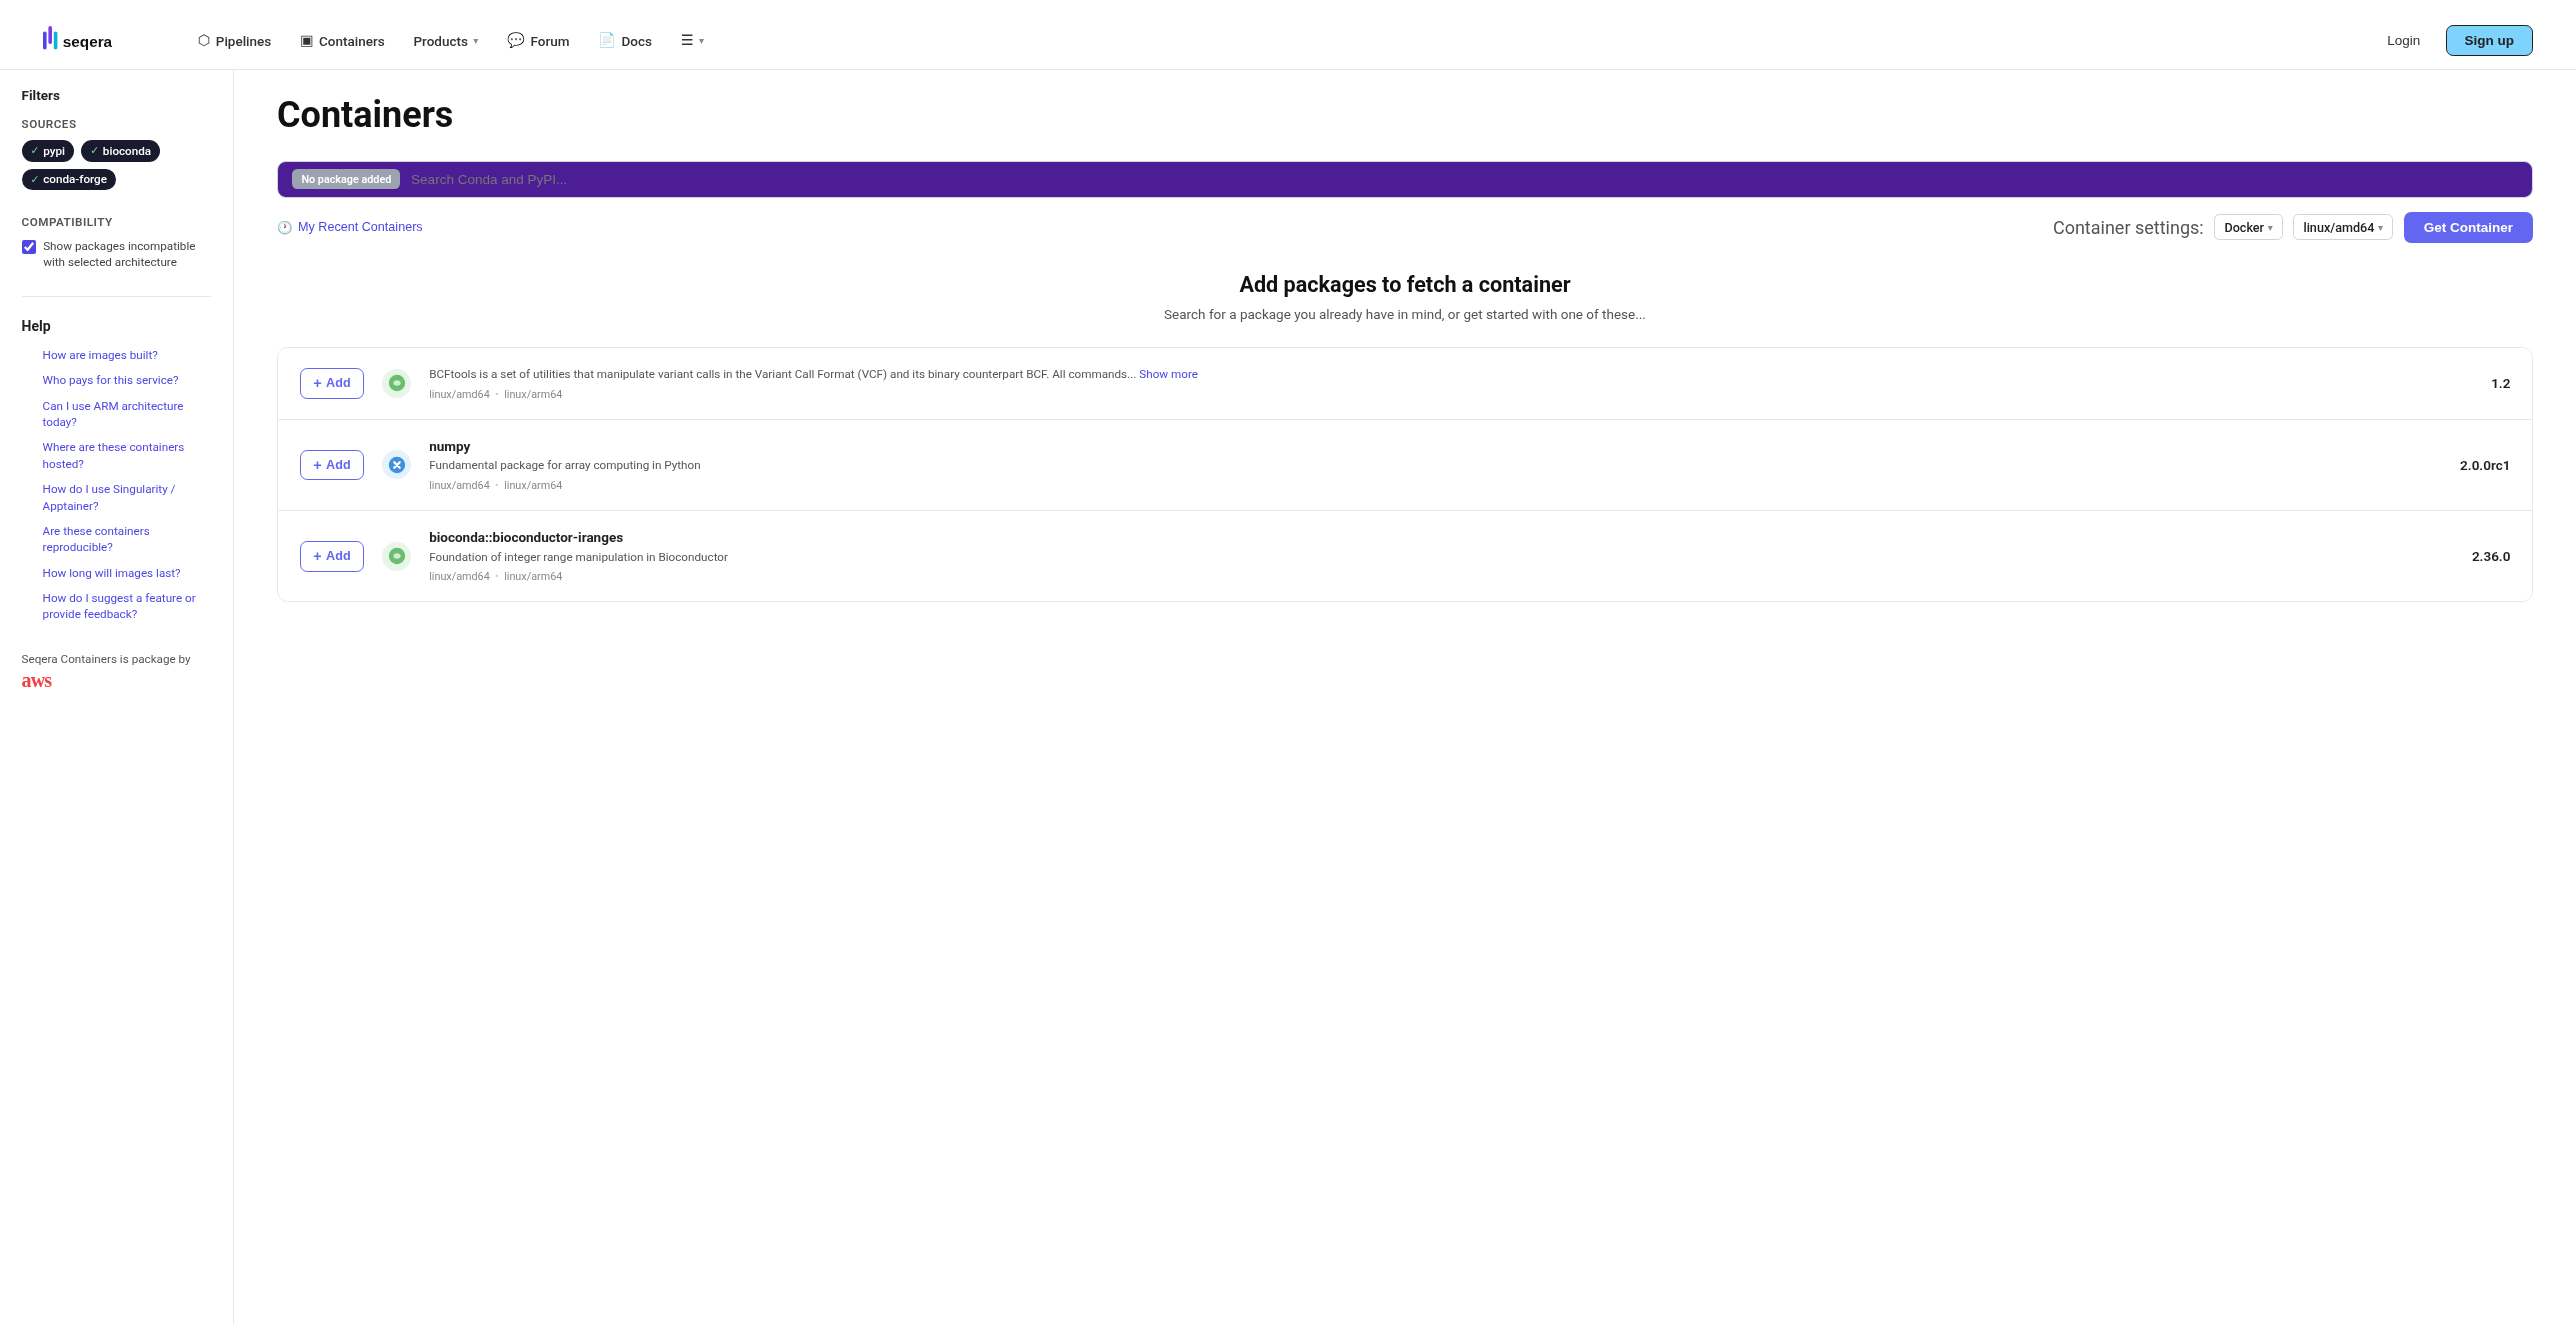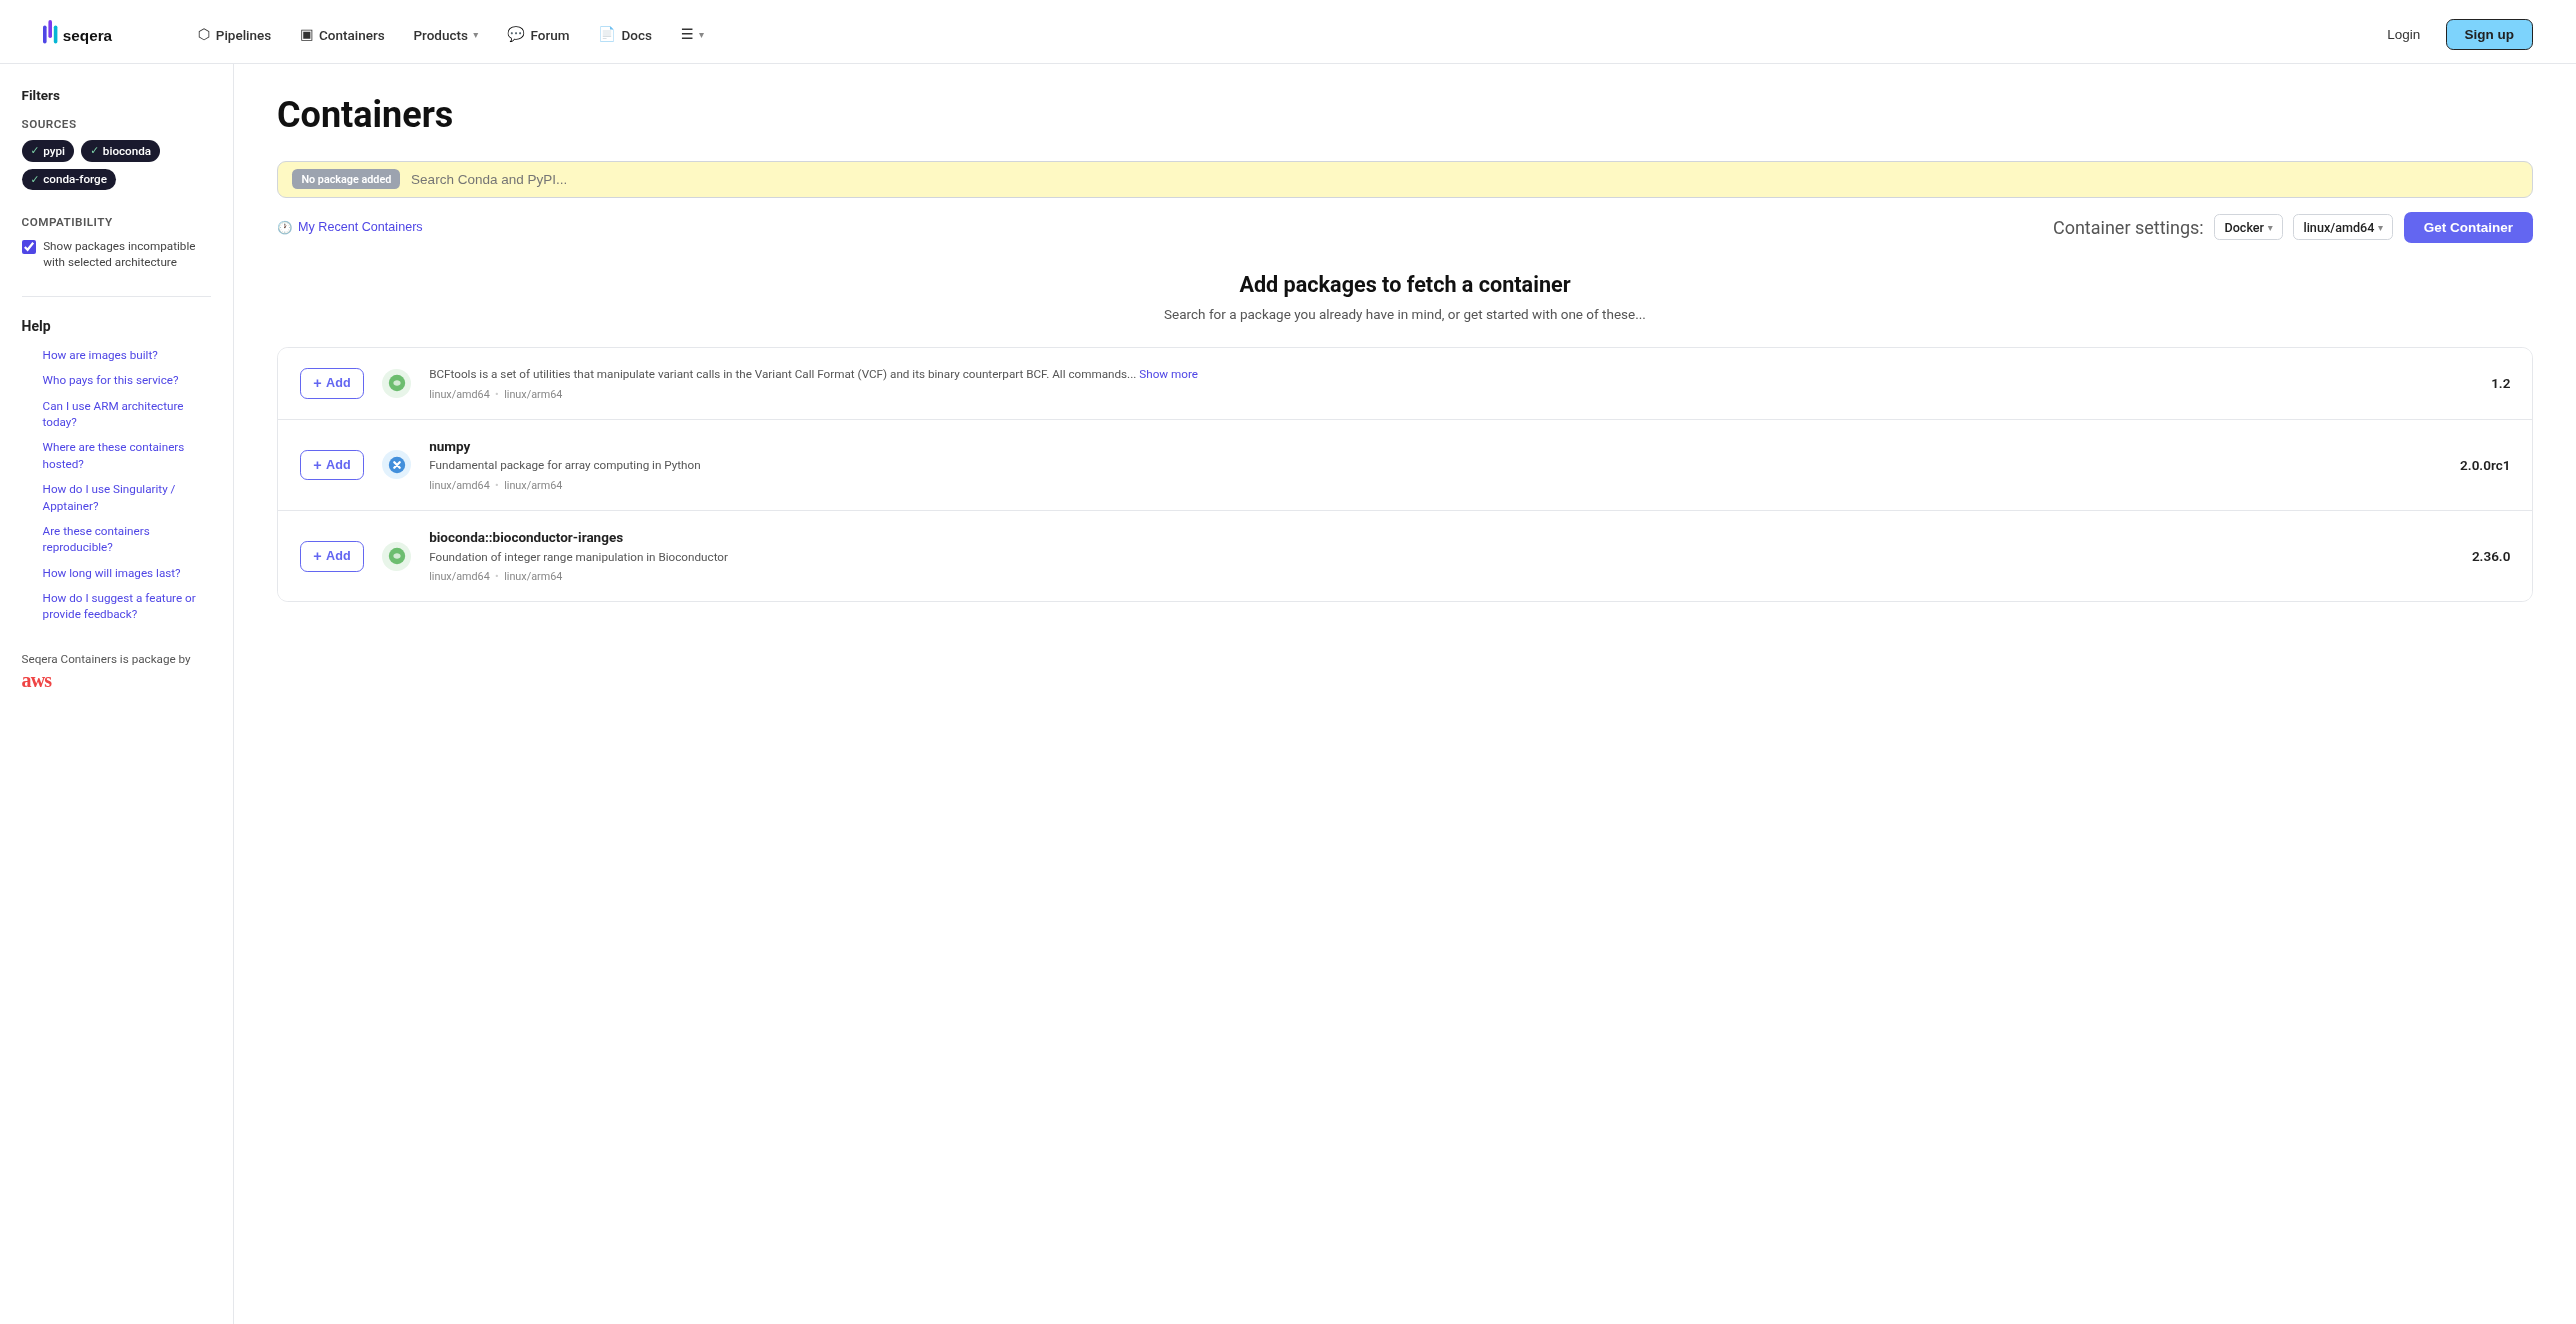--- a/index.html
+++ b/index.html
@@ -7,21 +7,21 @@
 
     
     .navbar {
       display: flex;
       align-items: center;
       padding: 0 43px;
       height: 58px;
       border-bottom: 0.9px solid #e5e7eb;
       background: #fff;
       position: sticky;
-      top: 6px;
+      top: 12px;
       z-index: 100;
     }
     .navbar-logo {
       display: flex;
       align-items: center;
       margin-right: 36px;
     }
     .logo-svg {
       width: 108px;
       height: 29px;
@@ -197,21 +197,21 @@
     }
 
     
     .search-bar {
       display: flex;
       align-items: center;
       border: 1.3px solid #d1d5db;
       border-radius: 9px;
       padding: 7.2px 14.4px;
       margin-bottom: 14.4px;
-      background: #fef9c3;
+      background: #4c1d95;
       gap: 10.8px;
     }
     .no-package-badge {
       background: #9ca3af;
       color: #fff;
       font-size: 10.8px;
       font-weight: 600;
       padding: 3.6px 9px;
       border-radius: 5.4px;
       white-space: nowrap;

